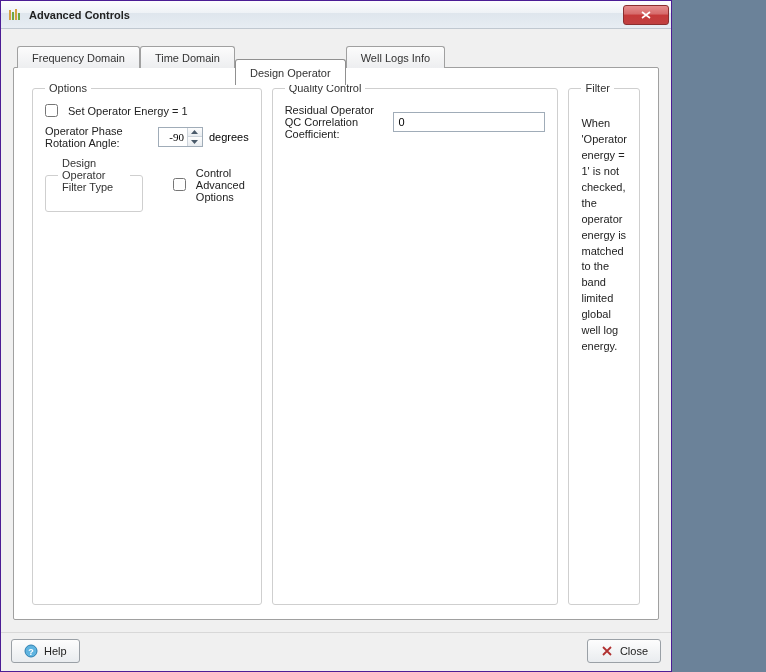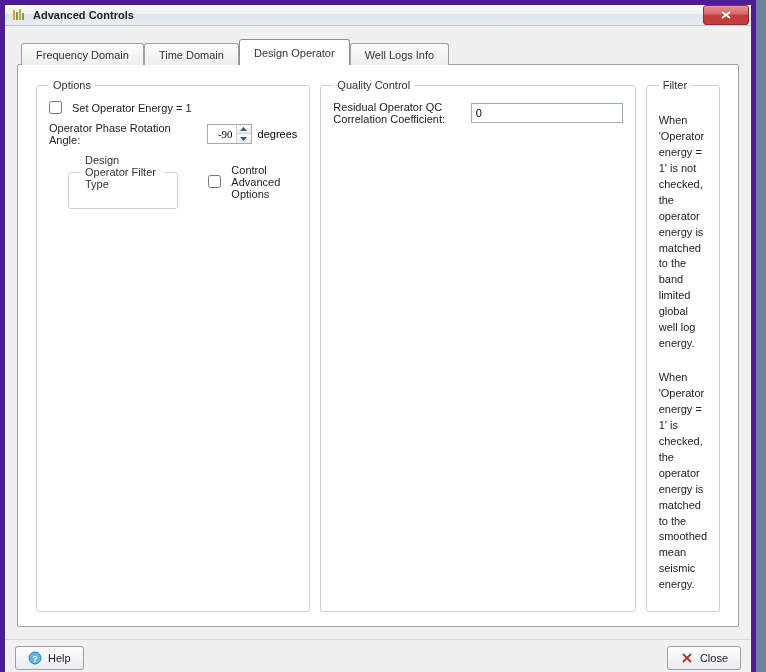--- a/index.html
+++ b/index.html
@@ -7,24 +7,24 @@
   margin: 0;
   padding: 0;
   font-family: Tahoma, Arial, sans-serif;
   font-size: 11px;
   background: #6b8299;
   width: 766px;
   height: 672px;
   overflow: hidden;
 }
 .window {
-  width: 756px;
+  width: 672px;
   height: 672px;
   background: #f0f0f0;
-  border: 5px solid #4c1d95;
+  border: 1px solid #4c1d95;
   display: flex;
   flex-direction: column;
 }
 .titlebar {
   height: 28px;
   background: linear-gradient(to bottom, #fdfdfe 0%, #eef2f6 45%, #dfe6ed 46%, #e7edf3 100%);
   border-bottom: 1px solid #c0c8d0;
   display: flex;
   align-items: center;
   padding: 0 2px 0 6px;
@@ -80,21 +80,21 @@
   position: relative;
   top: 1px;
   height: 22px;
   line-height: 12px;
 }
 .tab.active {
   background: #fff;
   padding-top: 7px;
   padding-bottom: 7px;
   height: 26px;
-  top: 1px;
+  top: 18px;
   z-index: 3;
   border-color: #909090;
 }
 .tab-panel {
   flex: 1;
   border: 1px solid #a0a0a0;
   background: #fff;
   border-radius: 2px;
   padding: 14px 18px;
   display: flex;
@@ -154,21 +154,20 @@
   display: flex;
   align-items: center;
   justify-content: center;
   cursor: pointer;
 }
 .spin-btn:last-child { border-bottom: none; }
 .inner-row-wrap {
   display: flex;
   align-items: center;
   gap: 30px;
-  margin-left: 19px;
 }
 .filter-fieldset {
   display: inline-block;
   padding: 8px 12px 10px 12px;
 }
 .radios {
   display: flex;
   gap: 14px;
   align-items: center;
   padding-top: 4px;
@@ -289,21 +288,20 @@
         <div class="row">
           <label>Residual Operator QC Correlation Coefficient:</label>
           <input class="text-input" type="text" value="0" style="">
         </div>
       </fieldset>
 
       <fieldset style="flex:1;">
         <legend>Filter</legend>
         <div class="notes-body">
           <p>When 'Operator energy = 1' is not checked, the operator energy is matched to the band limited global well log energy.</p>
-          <p>When 'Operator energy = 1' is checked, the operator energy is matched to the smoothed mean seismic energy.</p>
         </div>
       </fieldset>
 
     </div>
   </div>
 
   <div class="footer">
     <button class="btn">
       <span class="help-icon">
         <svg width="14" height="14" viewBox="0 0 14 14">

